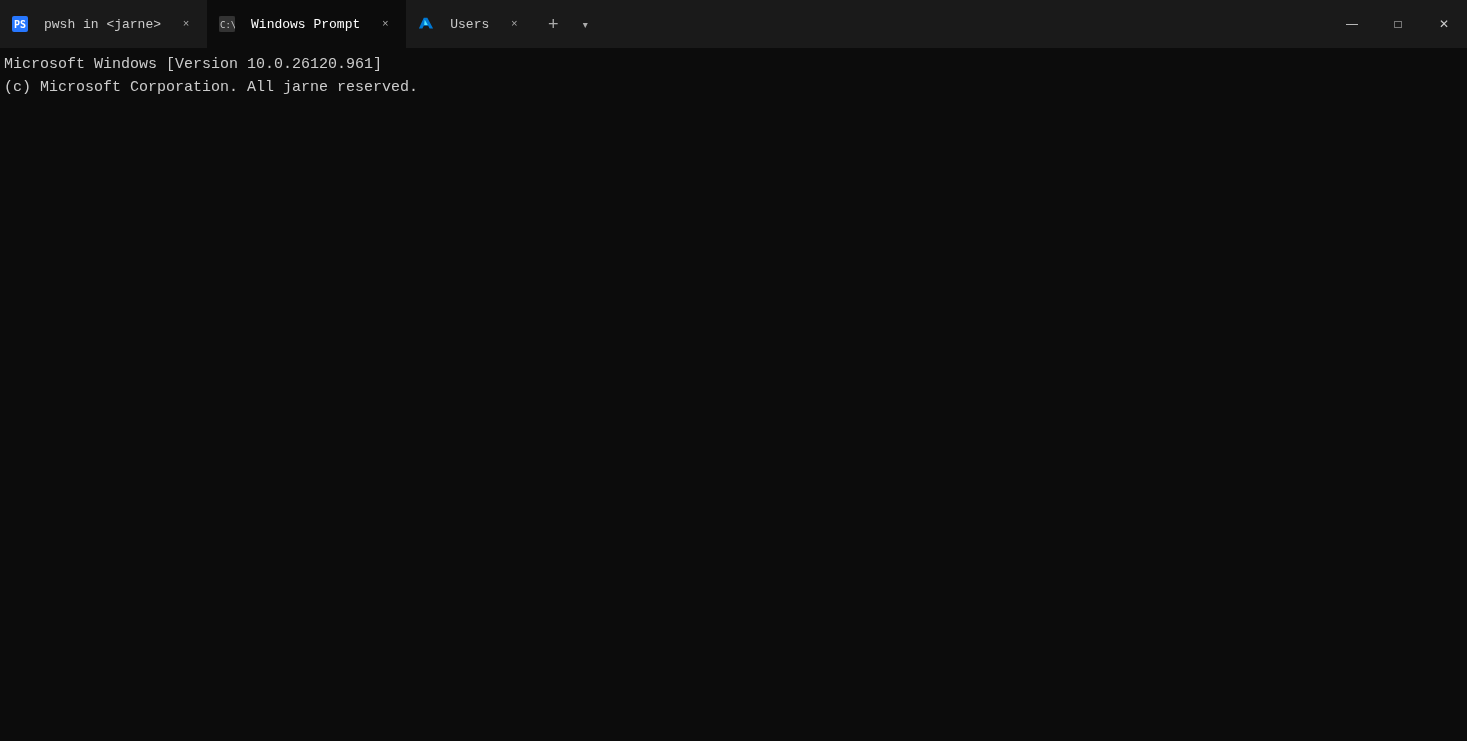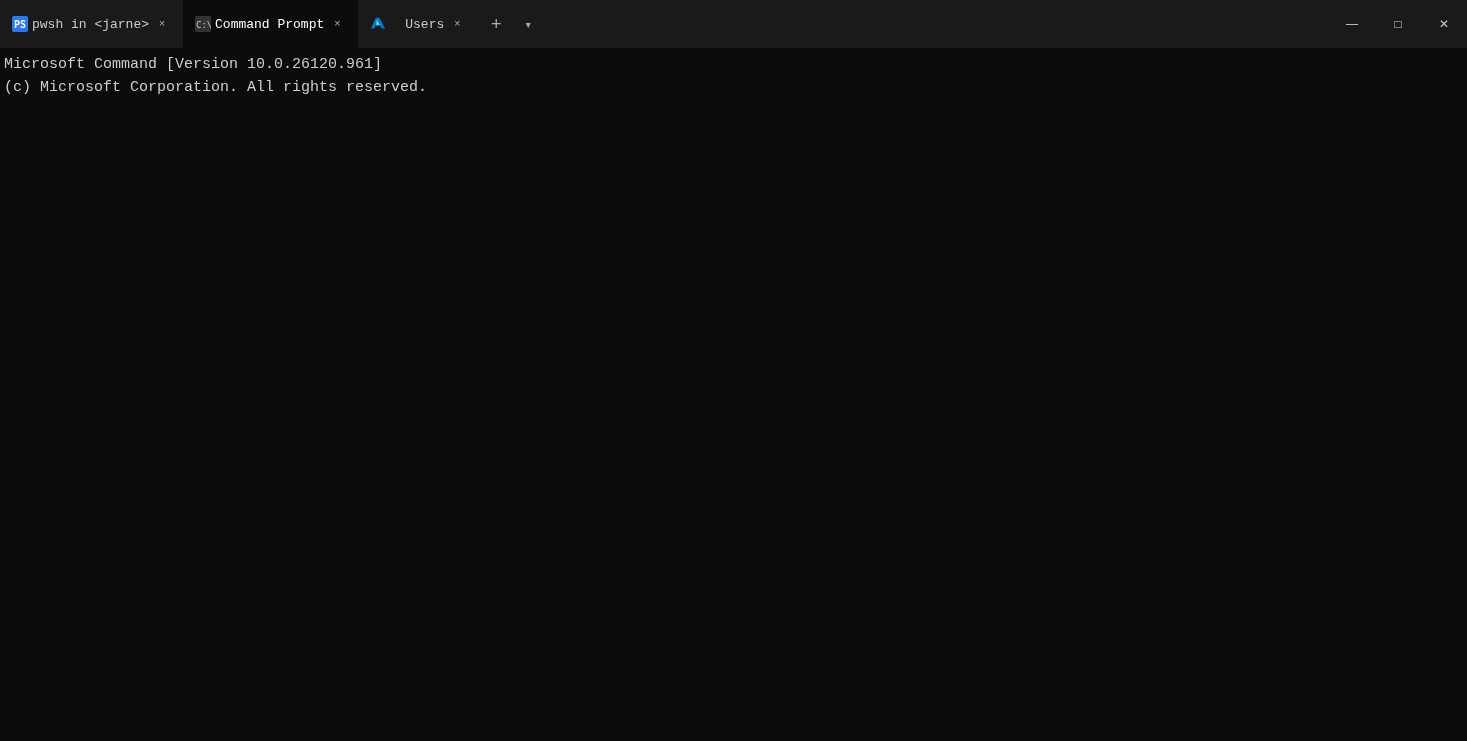--- a/index.html
+++ b/index.html
@@ -29,21 +29,21 @@
       height: 100%;
       flex: 1;
     }
 
     .tab {
       display: flex;
       align-items: center;
       padding: 0 12px;
       height: 100%;
       cursor: pointer;
-      gap: 4px;
+      gap: 16px;
       font-size: 13px;
       color: #cccccc;
       background: transparent;
       border: none;
       position: relative;
       min-width: 120px;
       max-width: 240px;
       white-space: nowrap;
       user-select: none;
     }
@@ -211,21 +211,21 @@
       <span class="tab-close">×</span>
     </div>
 
     <div class="tab active">
       <div class="tab-icon cmd-icon">
         <svg width="16" height="16" viewBox="0 0 16 16">
           <rect width="16" height="16" rx="2" fill="#333333"></rect>
           <text x="1" y="12" font-size="9" fill="#cccccc" font-family="Consolas,monospace">C:\</text>
         </svg>
       </div>
-      <span class="tab-label">Command Prompt</span>
+      <span class="tab-label">Windows Prompt</span>
       <span class="tab-close">×</span>
     </div>
 
     <div class="tab">
       <div class="tab-icon azure-icon">
         <svg class="azure-svg" viewBox="0 0 18 18" fill="none" xmlns="http://www.w3.org/2000/svg">
           <path d="M6.5 2L1 14h4l1.5-3h5L13 14h4L10.5 2H6.5z" fill="#0078d4"></path>
           <path d="M7.5 4l3.5 6H7l.5-6z" fill="#50e6ff"></path>
         </svg>
       </div>
@@ -239,16 +239,16 @@
   </div>
 
   <div class="window-controls">
     <button class="win-btn">—</button>
     <button class="win-btn">□</button>
     <button class="win-btn close">✕</button>
   </div>
 </div>
 
 <div class="terminal-content">
-  <div class="terminal-line">Microsoft Command [Version 10.0.26120.961]</div>
-  <div class="terminal-line">(c) Microsoft Corporation. All rights reserved.</div>
+  <div class="terminal-line">Microsoft Windows [Version 10.0.26120.961]</div>
+  <div class="terminal-line">(c) Microsoft Corporation. All jarne reserved.</div>
   <div class="terminal-line">&nbsp;</div>
 </div>
 
 </body></html>

